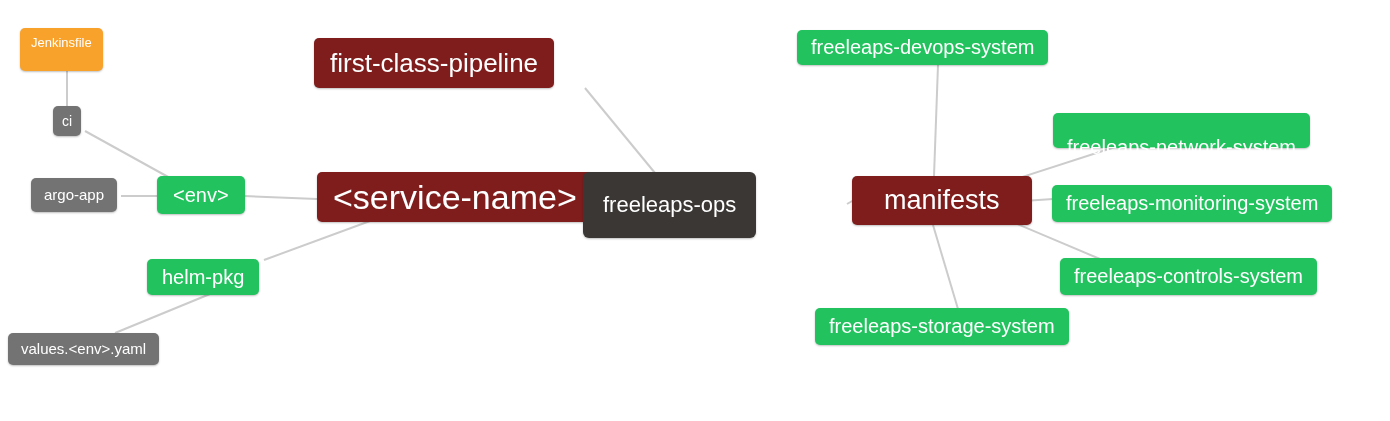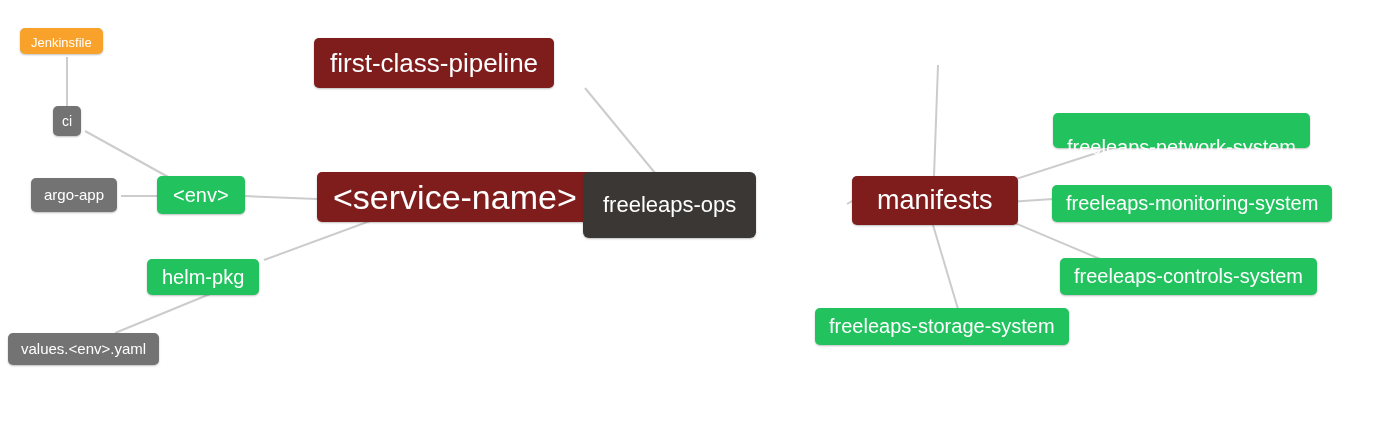--- a/index.html
+++ b/index.html
@@ -39,30 +39,30 @@
     text-align: center;
     box-sizing: border-box;
   }
   .c-blue   { background: #7f1d1d; }
   .c-green  { background: #22c35f; }
   .c-red    { background: #737373; }
   .c-orange { background: #f9a22b; }
   .c-dark   { background: #3b3734; }
 
   
-  .p0  { left: 20px;   top: 28px;  height: 26px; line-height: 29px; font-size: 13px; padding: 0 11px; }
+  .p0  { left: 20px;   top: 28px;  height: 43px; line-height: 29px; font-size: 13px; padding: 0 11px; }
   .p1  { left: 53px;   top: 106px; height: 30px; line-height: 30px; font-size: 14px; padding: 0 9px;  }
   .p2  { left: 31px;   top: 178px; height: 34px; line-height: 34px; font-size: 15px; padding: 0 13px; }
   .p3  { left: 157px;  top: 176px; height: 38px; line-height: 38px; font-size: 20px; padding: 0 16px; }
   .p4  { left: 147px;  top: 259px; height: 36px; line-height: 36px; font-size: 20px; padding: 0 15px; }
   .p5  { left: 8px;    top: 333px; height: 32px; line-height: 32px; font-size: 15px; padding: 0 13px; }
   .p6  { left: 314px;  top: 38px;  height: 50px; line-height: 50px; font-size: 26px; padding: 0 16px; }
   .p7  { left: 317px;  top: 172px; height: 50px; line-height: 50px; font-size: 34px; padding: 0 16px; }
   .p8  { left: 583px;  top: 172px; height: 66px; line-height: 66px; font-size: 22px; padding: 0 20px; border-radius: 6px; text-align: right; }
-  .p9  { left: 852px;  top: 176px; height: 49px; line-height: 49px; font-size: 27px; padding: 0 25px; }
+  .p9  { left: 852px;  top: 176px; height: 49px; line-height: 49px; font-size: 27px; padding: 0 32px; }
   .p10 { left: 797px;  top: 30px;  height: 35px; line-height: 35px; font-size: 20px; padding: 0 14px; }
   .p11 { left: 1053px; top: 113px; height: 35px; line-height: 35px; font-size: 20px; padding: 17px 14px; }
   .p12 { left: 1052px; top: 185px; height: 37px; line-height: 37px; font-size: 20px; padding: 0 14px; }
   .p13 { left: 1060px; top: 258px; height: 37px; line-height: 37px; font-size: 20px; padding: 0 14px; }
   .p14 { left: 815px;  top: 308px; height: 37px; line-height: 37px; font-size: 20px; padding: 0 14px; }
 </style>
 </head>
 <body>
 
 <div class="canvas">
@@ -87,18 +87,19 @@
   <div class="node c-orange p0">Jenkinsfile</div>
   <div class="node c-red    p1">ci</div>
   <div class="node c-red    p2">argo-app</div>
   <div class="node c-green  p3">&lt;env&gt;</div>
   <div class="node c-green  p4">helm-pkg</div>
   <div class="node c-red    p5">values.&lt;env&gt;.yaml</div>
   <div class="node c-blue   p6">first-class-pipeline</div>
   <div class="node c-blue   p7">&lt;service-name&gt;</div>
   <div class="node c-dark   p8">freeleaps-ops</div>
   <div class="node c-blue   p9">manifests</div>
+  <div class="node c-green  p10">freeleaps-devops-system</div>
   <div class="node c-green  p11">freeleaps-network-system</div>
   <div class="node c-green  p12">freeleaps-monitoring-system</div>
   <div class="node c-green  p13">freeleaps-controls-system</div>
   <div class="node c-green  p14">freeleaps-storage-system</div>
 
 </div>
 
 </body></html>

